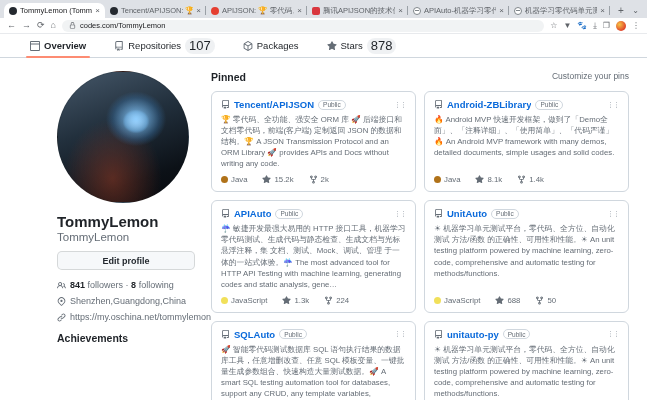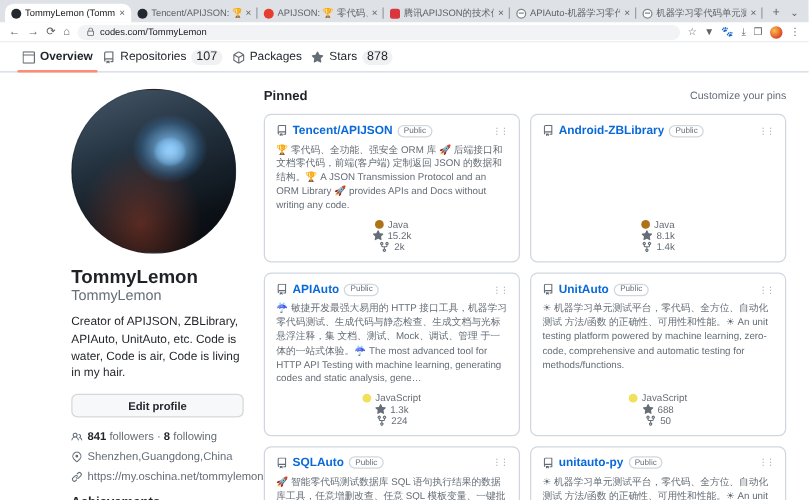--- a/index.html
+++ b/index.html
@@ -29,29 +29,29 @@
   .nav-btn { color:#5f6368; font-size:9px; line-height:1; cursor:pointer; }
   .addr { flex:1; height:12px; background:#f1f3f4; border-radius:7px; display:flex; align-items:center;
     gap:4px; padding:0 7px; font-size:7.5px; color:#202124; }
   .addr svg { width:7px; height:7px; fill:#5f6368; flex:none; }
   .tb-icons { display:flex; align-items:center; gap:6px; }
   .tb-icon { color:#5f6368; font-size:8px; line-height:1; cursor:pointer; }
   .tb-avatar { width:10px; height:10px; border-radius:50%;
     background:radial-gradient(circle at 35% 35%, #f6c344, #e0452c 70%); cursor:pointer; }
 
   
-  .gh-nav { display:flex; align-items:center; gap:8px; height:24px; padding-left:18px;
+  .gh-nav { display:flex; align-items:center; gap:28px; height:24px; padding-left:30px;
     border-bottom:1px solid #d0d7de; background:#fff; }
   .gh-nav-item { display:flex; align-items:center; gap:4px; font-size:9.5px; color:#1f2328;
     position:relative; height:100%; cursor:pointer; }
   .gh-nav-item svg { width:10px; height:10px; fill:#656d76; }
   .gh-nav-item.active { font-weight:bold; }
   .gh-nav-item.active::after { content:""; position:absolute; left:-4px; right:-4px; bottom:-1px;
     height:2px; background:#fd8c73; border-radius:2px; }
-  .counter { background:rgba(175,184,193,0.2); border-radius:10px; padding:0.5px 4px; font-size:10px;
+  .counter { background:rgba(175,184,193,0.2); border-radius:10px; padding:0.5px 4px; font-size:13px;
     color:#1f2328; font-weight:normal; }
 
   
   .content { display:flex; gap:16px; padding:13px 18px 0 57px; }
   .left-col { width:138px; flex:none; }
   .main-col { flex:1; min-width:0; }
 
   
   .avatar { width:132px; height:132px; border-radius:50%; border:1px solid rgba(27,31,36,0.15);
     background:
@@ -78,21 +78,21 @@
   .cards { display:grid; grid-template-columns:1fr 1fr; gap:8px; }
   .card { border:1px solid #d0d7de; border-radius:6px; padding:7px 9px; background:#fff;
     display:flex; flex-direction:column; }
   .card-head { display:flex; align-items:center; gap:4px; margin-bottom:4px; }
   .card-head svg { width:9px; height:9px; fill:#656d76; flex:none; }
   .repo-name { font-size:9.5px; font-weight:bold; color:#0969da; white-space:nowrap; overflow:hidden;
     text-overflow:ellipsis; cursor:pointer; }
   .pill { border:1px solid #d0d7de; border-radius:8px; font-size:6.5px; color:#656d76; padding:0.5px 4px; flex:none; }
   .grip { margin-left:auto; color:#8c959f; font-size:7px; letter-spacing:-1px; cursor:grab; }
   .card-desc { font-size:7.8px; color:#656d76; line-height:1.42; margin-bottom:6px; }
-  .card-foot { display:flex; align-items:center; gap:0; font-size:7.8px; color:#656d76; margin-top:auto;flex-direction:column; }
+  .card-foot { display:flex; align-items:center; gap:15px; font-size:7.8px; color:#656d76; margin-top:auto; }
   .card-foot .stat { display:flex; align-items:center; gap:3px; cursor:pointer; }
   .card-foot svg { width:9px; height:9px; fill:#656d76; }
   .lang-dot { width:7px; height:7px; border-radius:50%; display:inline-block; }
 </style>
 </head>
 <body>
 
 <div class="tabstrip">
   <div id="tabs" style="display: flex;">
       <div class="tab active">
@@ -185,21 +185,20 @@
       <span class="counter">878</span>
     </div>
   </div>
 
 <div class="content">
 
   <div class="left-col">
     <div class="avatar"></div>
     <div class="p-name">TommyLemon</div>
     <div class="p-login">TommyLemon</div>
-    <div class="p-bio">Creator of APIJSON, ZBLibrary, APIAuto, UnitAuto, etc. Code is water, Code is air, Code is living in my hair.</div>
     <div class="edit-btn">Edit profile</div>
 
     <div class="meta-row">
       <svg viewBox="0 0 16 16">
           <path d="M2 5.5a3.5 3.5 0 1 1 5.898 2.549 5.508 5.508 0 0 1 3.034 4.084.75.75 0 1 1-1.482.235 4 4 0 0 0-7.9 0 .75.75 0 0 1-1.482-.236A5.507 5.507 0 0 1 3.102 8.05 3.493 3.493 0 0 1 2 5.5ZM11 4a3.001 3.001 0 0 1 2.22 5.018 5.01 5.01 0 0 1 2.56 3.012.749.749 0 0 1-.885.954.752.752 0 0 1-.549-.514 3.507 3.507 0 0 0-2.522-2.372.75.75 0 0 1-.574-.73v-.352a.75.75 0 0 1 .416-.672A1.5 1.5 0 0 0 11 5.5.75.75 0 0 1 11 4Zm-5.5-.5a2 2 0 1 0-.001 3.999A2 2 0 0 0 5.5 3.5Z"></path>
         </svg>
       <span><b>841</b> <span>followers</span> <span>·</span> <b>8</b> <span>following</span></span>
     </div>
     <div class="meta-row">
       <svg viewBox="0 0 16 16">
@@ -255,20 +254,21 @@
         </div>
         <div class="card">
           <div class="card-head">
             <svg viewBox="0 0 16 16">
               <path d="M2 2.5A2.5 2.5 0 0 1 4.5 0h8.75a.75.75 0 0 1 .75.75v12.5a.75.75 0 0 1-.75.75h-2.5a.75.75 0 0 1 0-1.5h1.75v-2h-8a1 1 0 0 0-.714 1.7.75.75 0 1 1-1.072 1.05A2.495 2.495 0 0 1 2 11.5Zm10.5-1h-8a1 1 0 0 0-1 1v6.708A2.486 2.486 0 0 1 4.5 9h8ZM5 12.25v3.25a.25.25 0 0 0 .4.2l1.45-1.087a.249.249 0 0 1 .3 0L8.6 15.7a.25.25 0 0 0 .4-.2v-3.25a.25.25 0 0 0-.25-.25h-3.5a.25.25 0 0 0-.25.25Z"></path>
             </svg>
             <span class="repo-name">Android-ZBLibrary</span>
             <span class="pill">Public</span>
             <span class="grip">⋮⋮</span>
           </div>
+          <div class="card-desc">🔥 Android MVP 快速开发框架，做到了「Demo全面」、「注释详细」、「使用简单」、「代码严谨」🔥 An Android MVP framework with many demos, detailed documents, simple usages and solid codes.</div>
           <div class="card-foot">
             <span class="stat">
               <span class="lang-dot" style="background: rgb(176, 114, 25);"></span>
               <span>Java</span>
             </span>
             <span class="stat">
               <svg viewBox="0 0 16 16">
                 <path d="M8 .25a.75.75 0 0 1 .673.418l1.882 3.815 4.21.612a.75.75 0 0 1 .416 1.279l-3.046 2.97.719 4.192a.751.751 0 0 1-1.088.791L8 12.347l-3.766 1.98a.75.75 0 0 1-1.088-.79l.72-4.194L.818 6.374a.75.75 0 0 1 .416-1.28l4.21-.611L7.327.668A.75.75 0 0 1 8 .25Z"></path>
               </svg>
               <span>8.1k</span>

